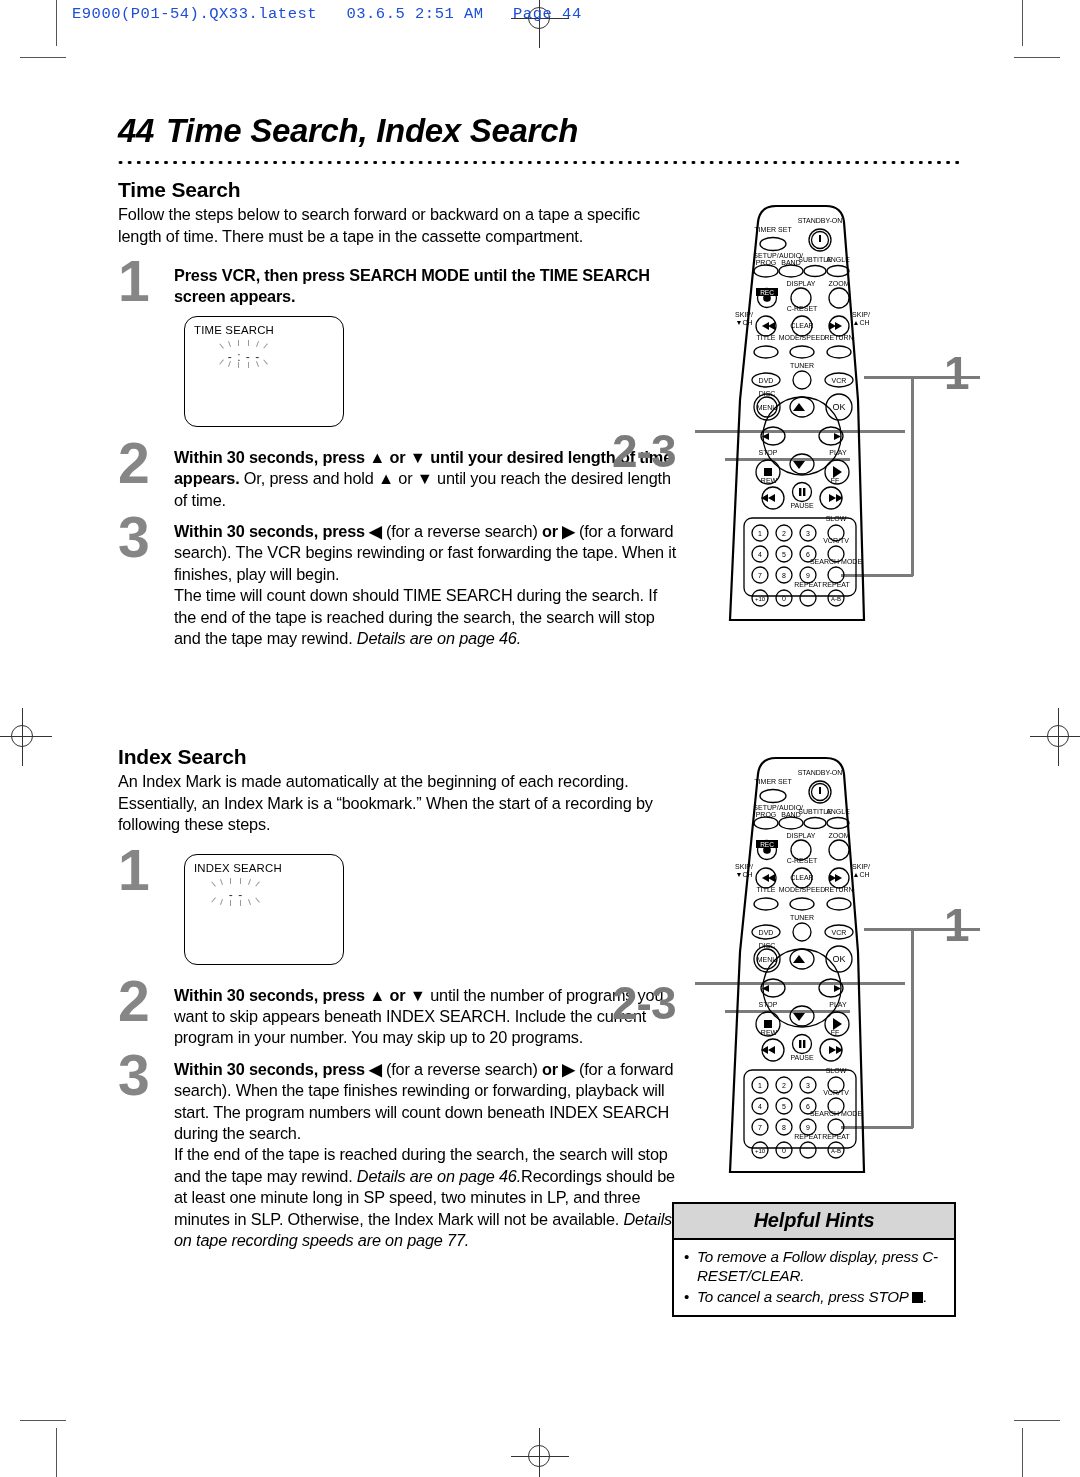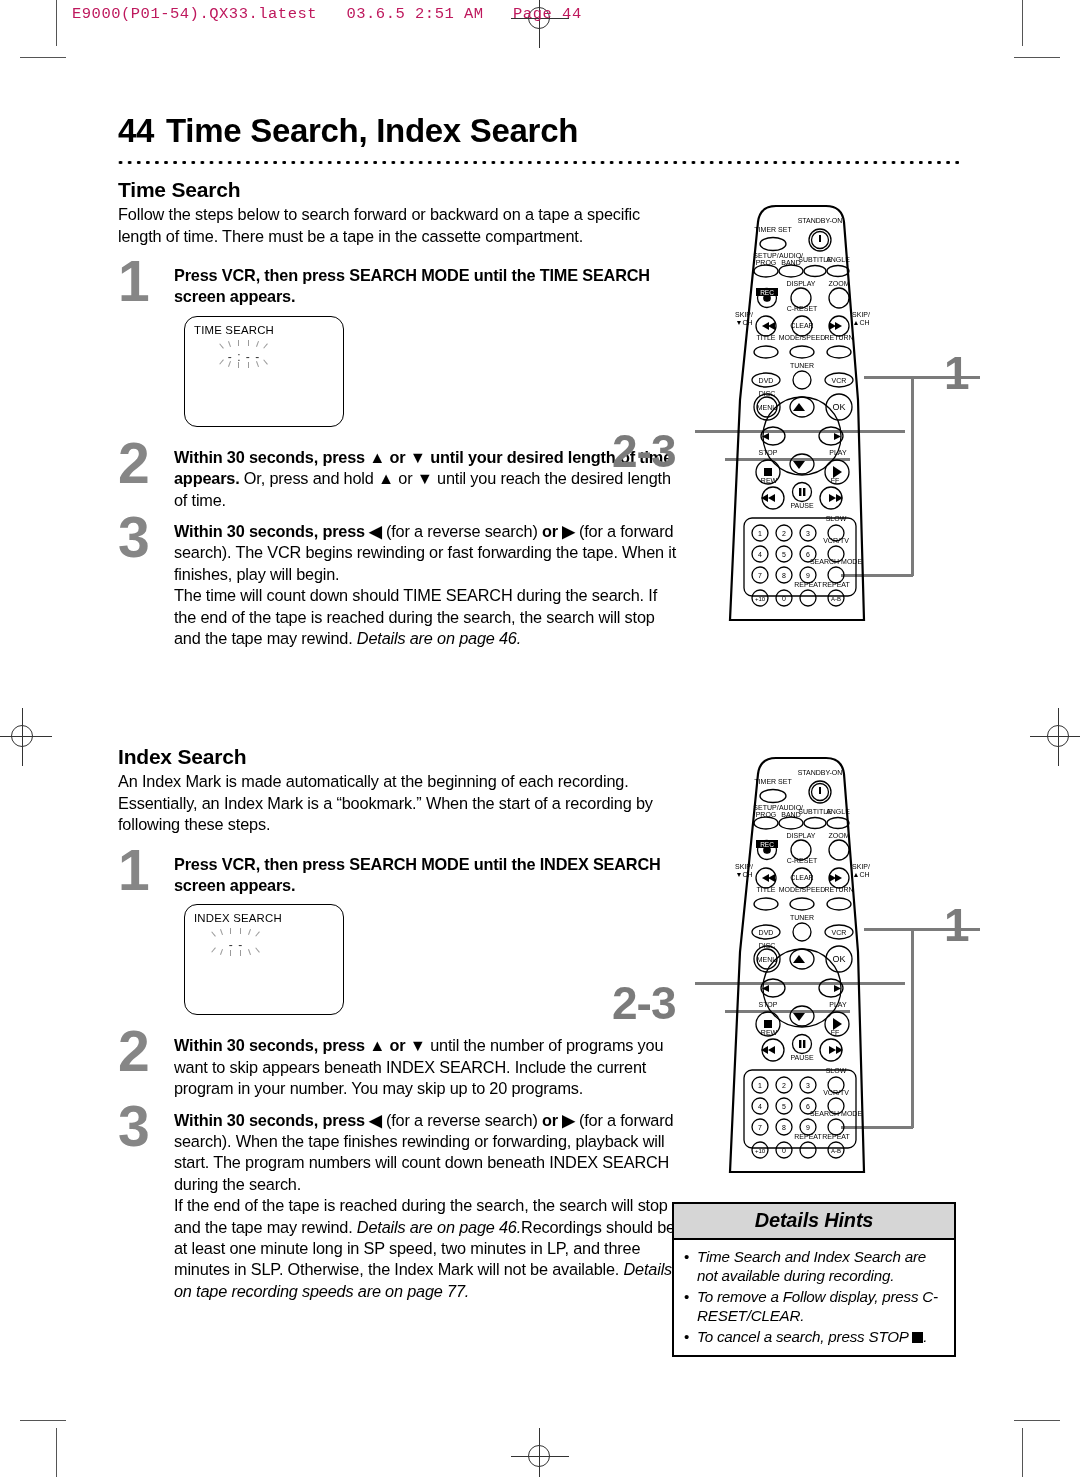--- a/index.html
+++ b/index.html
@@ -12,27 +12,27 @@
   .crop-v{position:absolute;width:1px;background:#555;}
   .crop-h{position:absolute;height:1px;background:#555;}
   .reg{position:absolute;width:38px;height:38px;}
   .reg .c{position:absolute;left:7px;top:7px;width:22px;height:22px;border:1px solid #333;border-radius:50%;box-sizing:border-box;}
   .reg .vl{position:absolute;left:18px;top:-10px;width:1px;height:58px;background:#333;}
   .reg .hl{position:absolute;top:18px;left:-10px;height:1px;width:58px;background:#333;}
 
   .filehdr{
     position:absolute;left:72px;top:5px;
     font-family:"Liberation Mono", monospace;font-size:15.5px;letter-spacing:0.5px;
-    white-space:pre;color:#be185d;
+    white-space:pre;color:#1d4ed8;
   }
 
   
   .page-title{
     position:absolute;left:118px;top:112px;
-    font-size:33px;font-weight:bold;
+    font-size:33px;font-weight:bold;font-style:italic;
     letter-spacing:-0.3px;white-space:nowrap;text-align:center;
   }
   .page-title .num{margin-right:12px;}
   .dotline{
     position:absolute;left:116px;top:158px;width:845px;height:9px;
     background-image:radial-gradient(circle, #000 1.6px, transparent 1.9px);
     background-size:9.1px 9px;background-repeat:repeat-x;
   }
 
   
@@ -167,21 +167,20 @@
     <p><span>The time will count down should TIME SEARCH during the search. If the end of the tape is reached during the search, the search will stop and the tape may rewind. </span><i>Details are on page 46.</i></p>
   </div>
 </div>
 
 <div class="col" style="top:745px;">
   <h2 class="sec">Index Search</h2>
   <p class="body">An Index Mark is made automatically at the beginning of each recording. Essentially, an Index Mark is a “bookmark.” When the start of a recording by following these steps.</p>
 
   <div class="step" style="margin-top:18px;">
     <div class="bignum">1</div>
-    <p><b>Press VCR, then press SEARCH MODE until the INDEX SEARCH screen appears.</b></p>
     <div class="osd">
       <div class="lbl">INDEX SEARCH</div>
       <div class="blink" style="left:22px;">
         <div class="ray" style="left:6px;top:2px;transform:rotate(-40deg);"></div>
         <div class="ray" style="left:14px;top:0px;transform:rotate(-20deg);"></div>
         <div class="ray" style="left:23px;top:-1px;"></div>
         <div class="ray" style="left:33px;top:-1px;"></div>
         <div class="ray" style="left:42px;top:0px;transform:rotate(20deg);"></div>
         <div class="ray" style="left:50px;top:2px;transform:rotate(40deg);"></div>
         <div class="dash">- -</div>
@@ -490,19 +489,18 @@
       <text x="168" y="401" font-size="6">A-B</text>
     </g>
     <g>
         <rect x="88" y="88" width="22" height="8" fill="#000"></rect>
        <text x="99" y="94.5" font-family="Liberation Sans, sans-serif" font-size="6.5" fill="#fff" text-anchor="middle">REC</text>
       </g>
   </svg>
 </div>
 
 <div class="hints">
-  <div class="hints-h">Details Hints</div>
+  <div class="hints-h">Helpful Hints</div>
   <ul>
-    <li>Time Search and Index Search are not available during recording.</li>
     <li>To remove a Follow display, press C-RESET/CLEAR.</li>
     <li><span>To cancel a search, press STOP</span> <span class="sq"></span>.</li>
   </ul>
 </div>
 
 </body></html>

